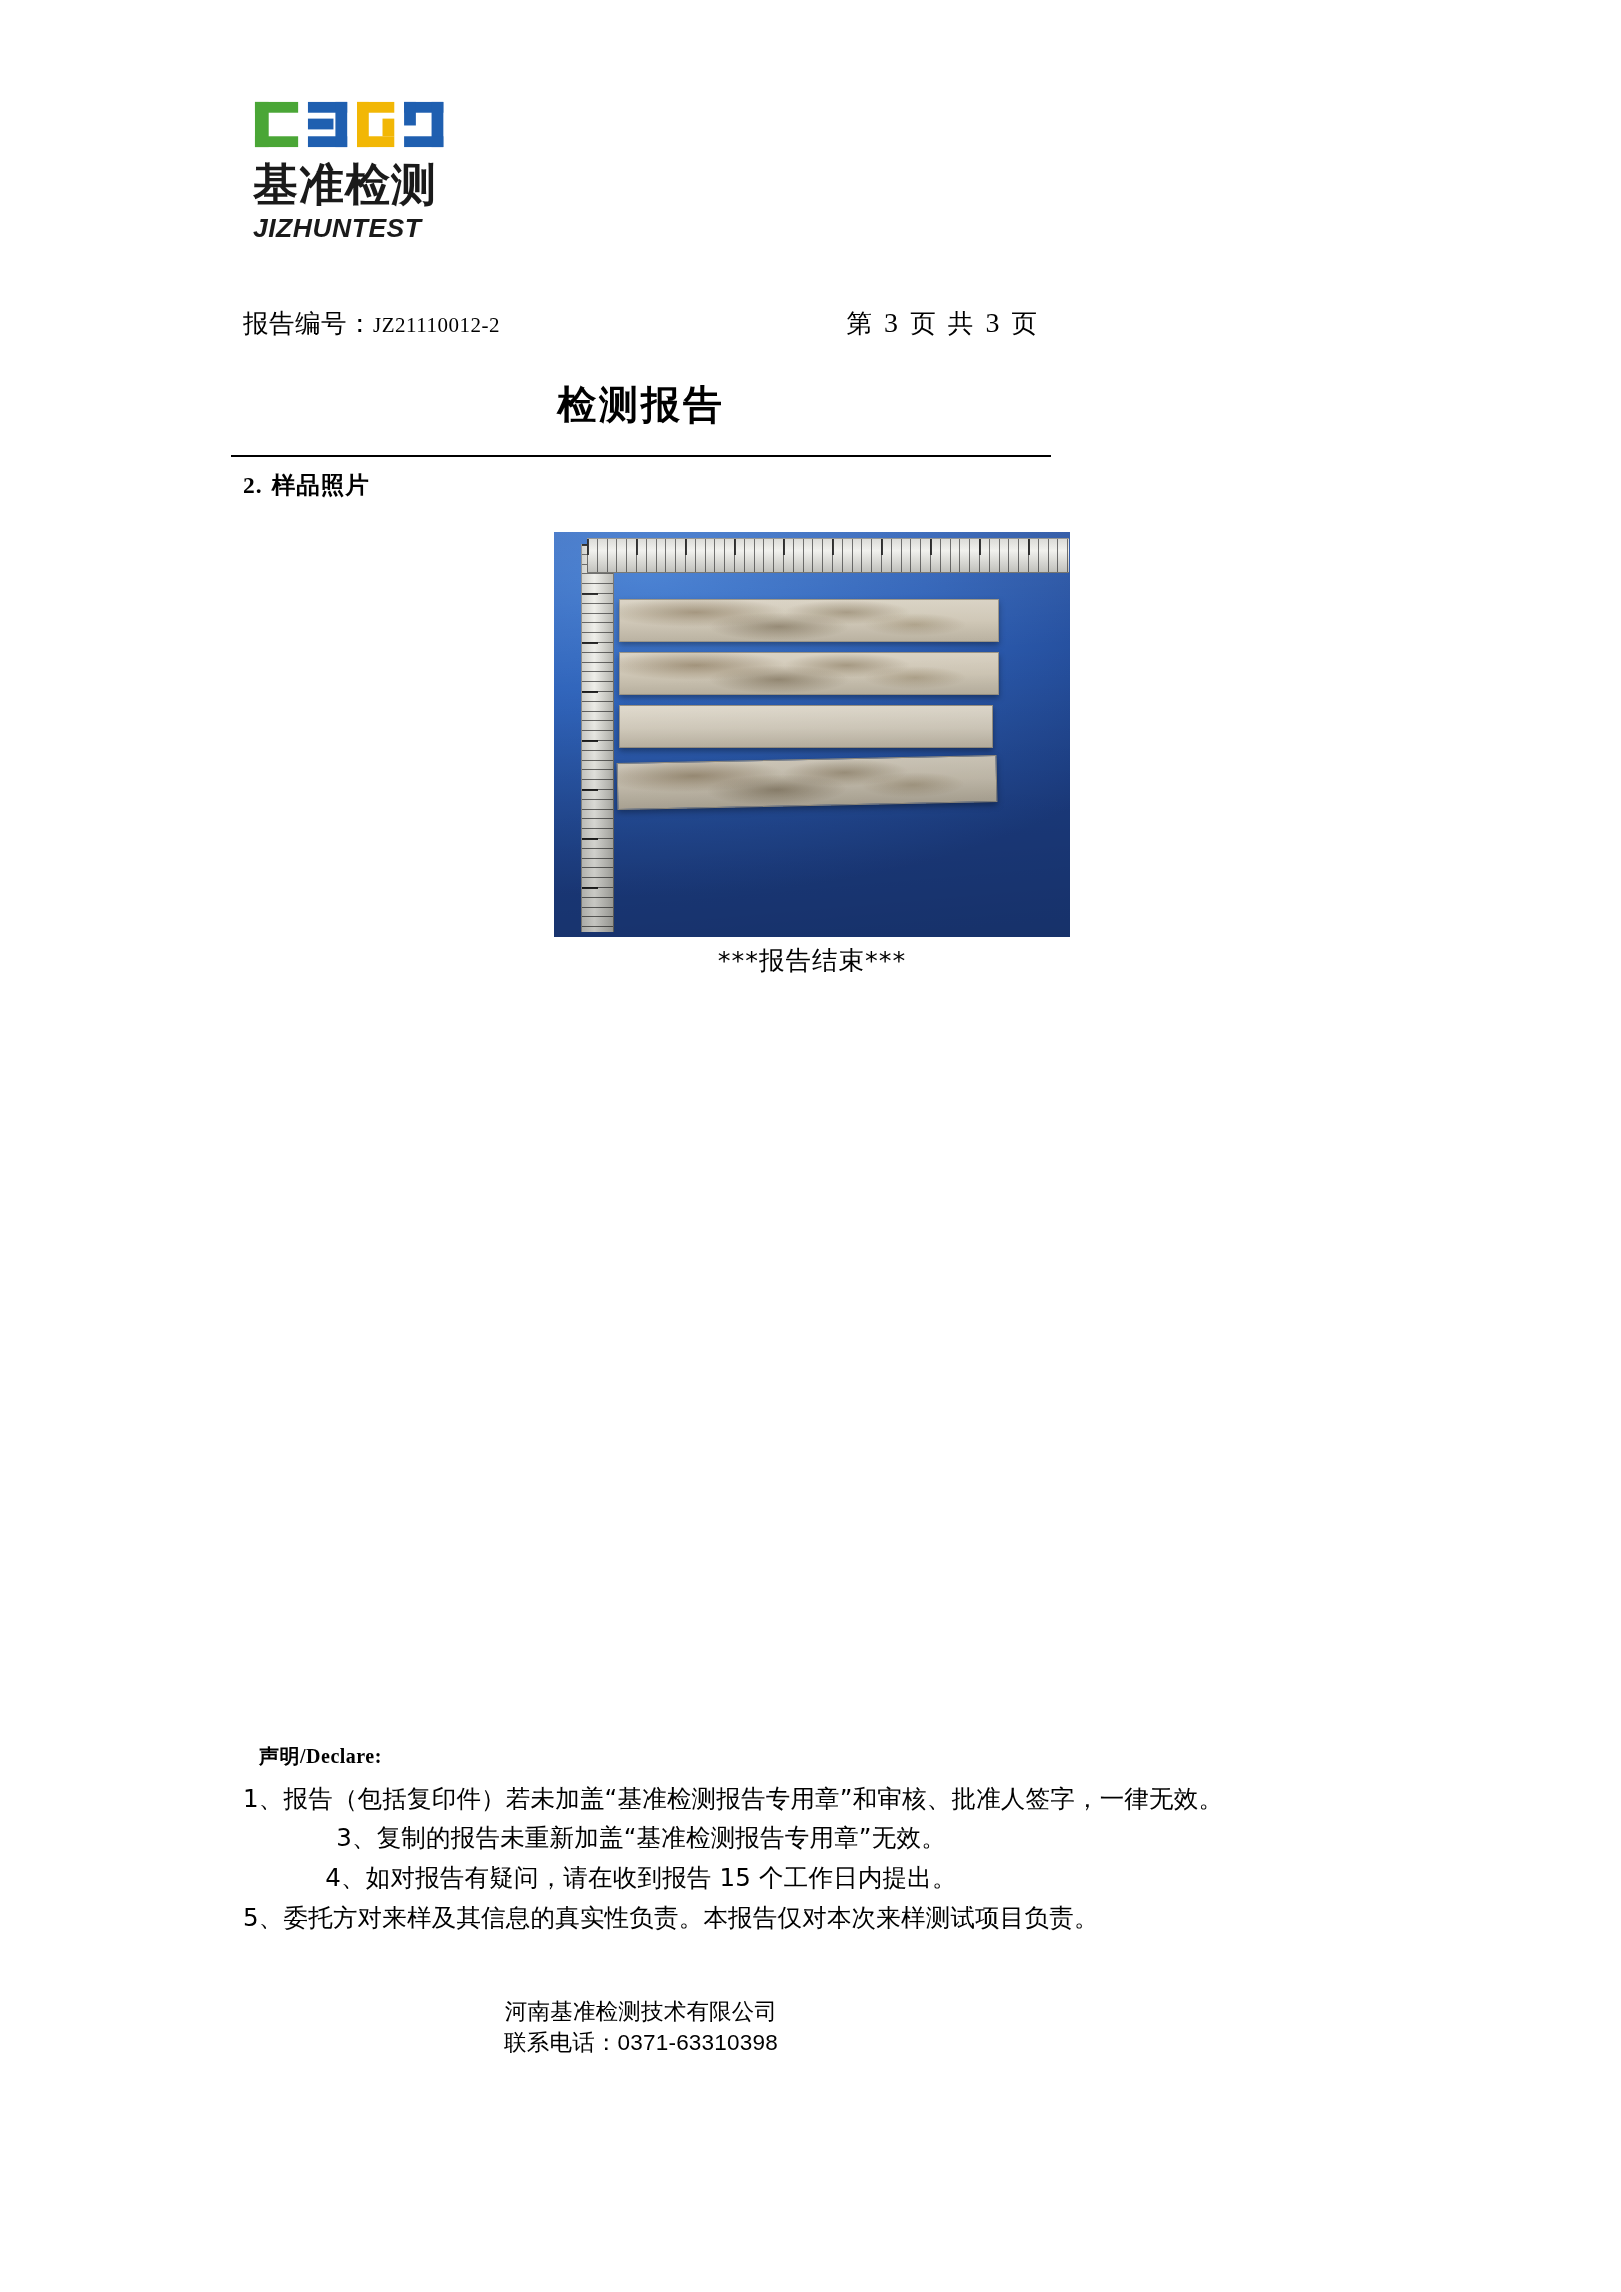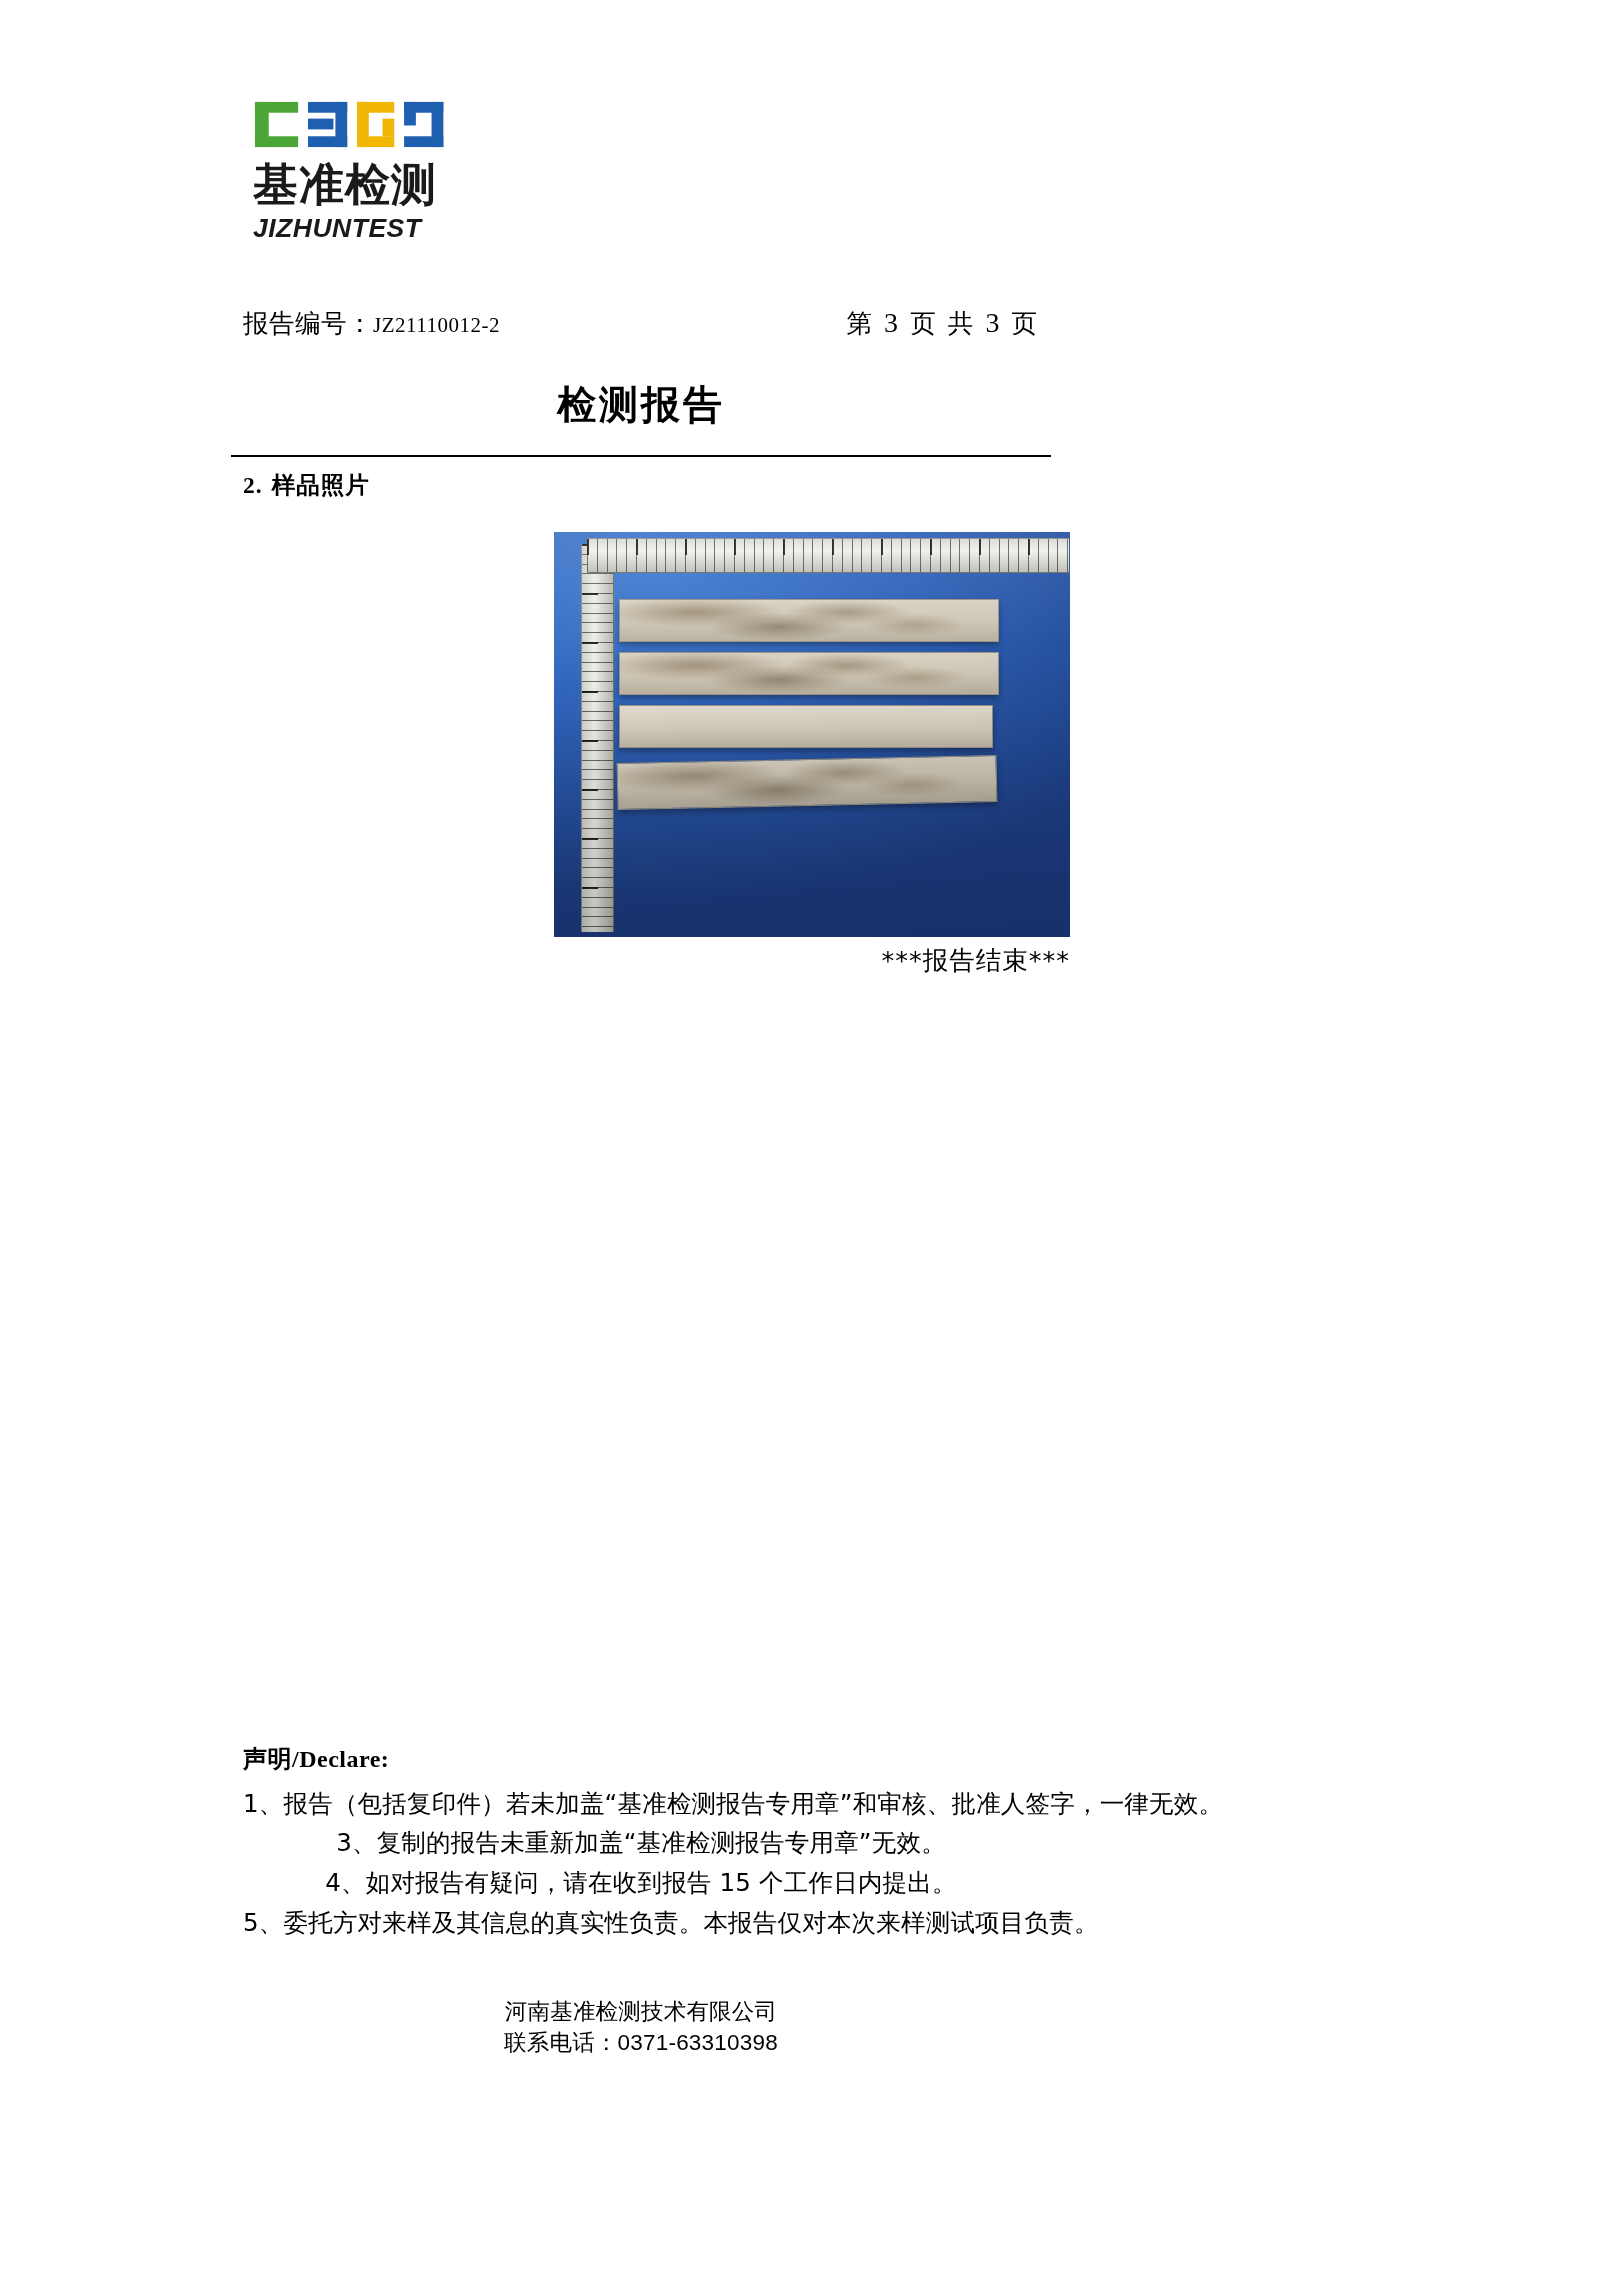--- a/index.html
+++ b/index.html
@@ -210,39 +210,40 @@
   .spec.s3 { left: 65px;  top: 173px; width: 372px; height: 41px;
              background: linear-gradient(180deg,#e4ded1 0%, #d6cfc0 55%, #c0b8a7 100%); }
   .spec.s4 { left: 63px;  top: 227px; width: 378px; height: 45px;
              transform: rotate(-1.2deg); }
 
   .photo-caption {
     position: absolute;
     left: 554px;
     top: 943px;
     width: 516px;
-    text-align: right;
+    text-align: center;
     font-family: "DejaVu Sans", sans-serif;
     font-size: 25.5px;
     letter-spacing: 1px;
   }
 
   
   .declare {
     position: absolute;
     left: 243px;
     right: 243px;
     top: 1743px;
   }
   .declare-title {
     font-family: "DejaVu Sans", sans-serif;
     font-weight: bold;
-    font-size: 24px;
+    font-size: 20px;
     letter-spacing: 0.5px;
     margin-bottom: 8.8px;
+    margin-left: 16px;
   }
   .declare-title .en {
     font-family: "Liberation Serif", serif;
     font-weight: bold;
   }
   .declare-item {
     font-family: "DejaVu Sans", sans-serif;
     font-size: 24.5px;
     line-height: 1.62;
     letter-spacing: 0.2px;

